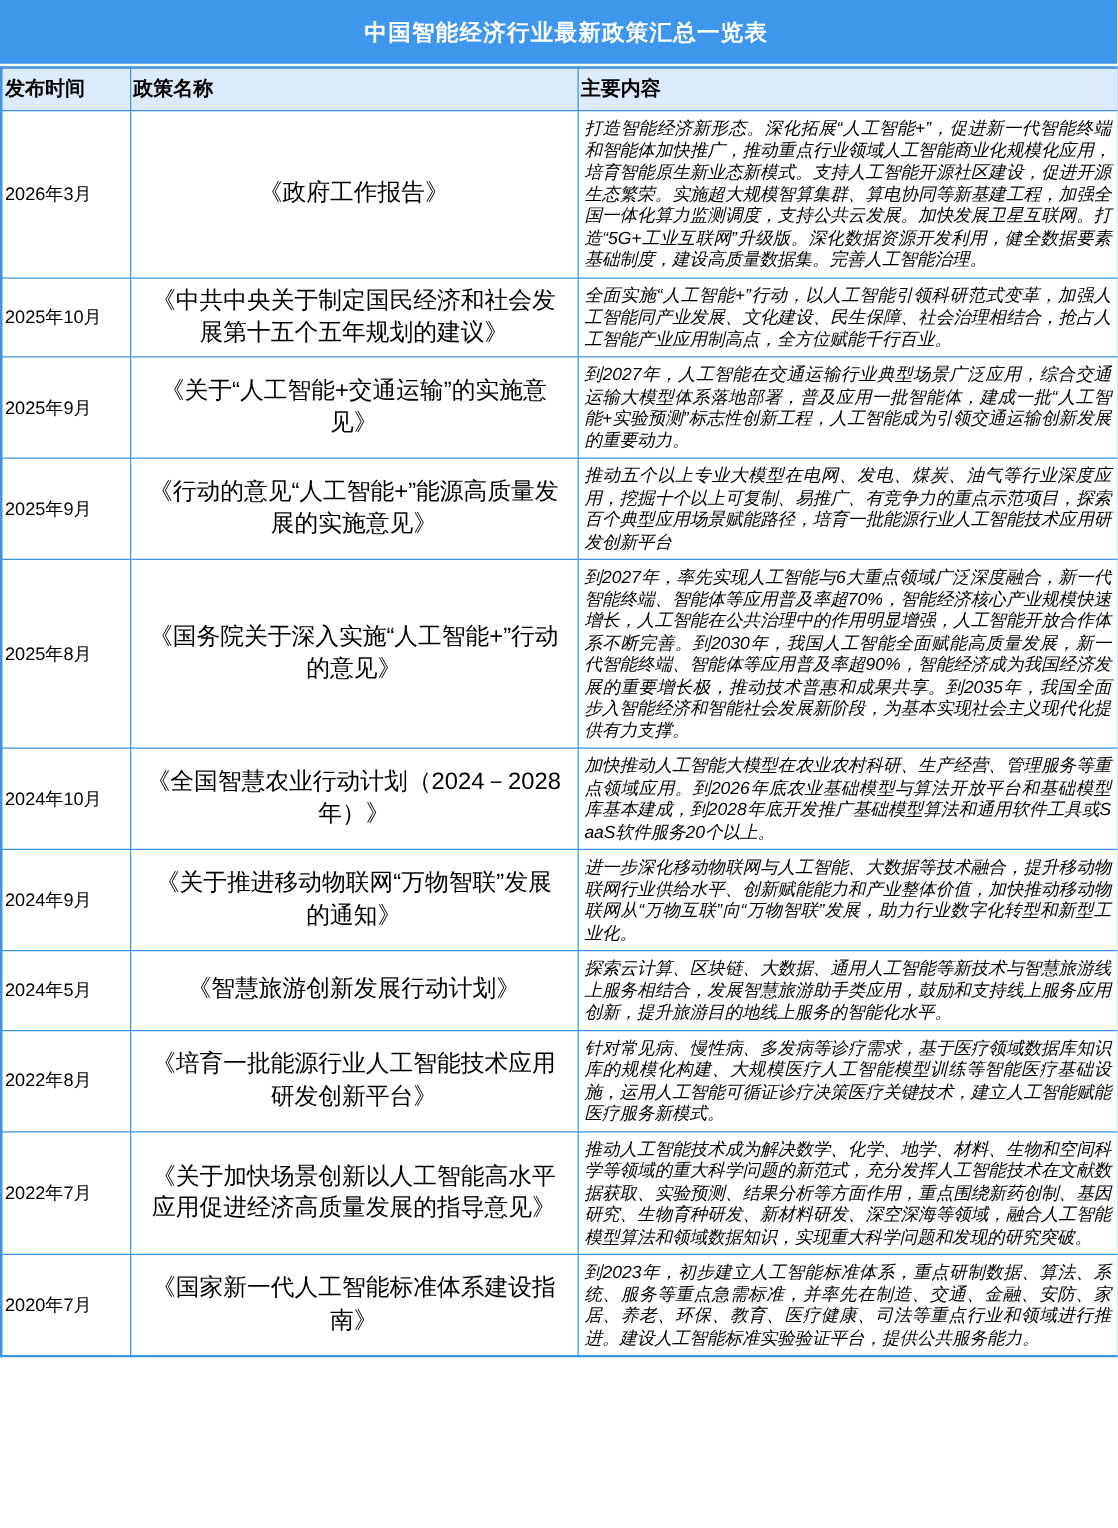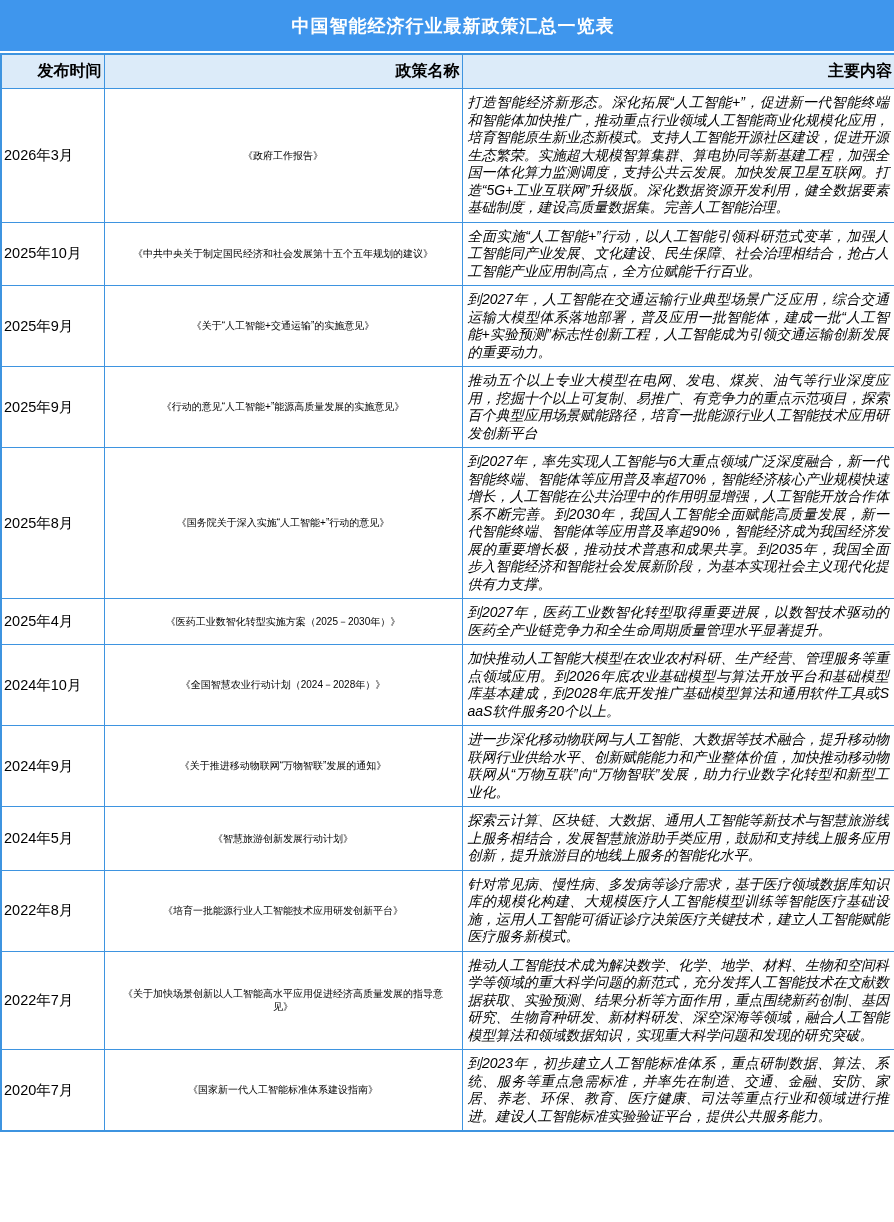--- a/index.html
+++ b/index.html
@@ -38,33 +38,33 @@
   .policy-table td{
     border:1px solid var(--border);
     vertical-align:middle;
     word-break:break-all;
   }
   .policy-table th{
     background:var(--header-bg);
     height:33px;
     font-size:16px;
     font-weight:bold;
-    text-align:right;
+    text-align:left;
     padding:0 2px;
   }
   td.cell-date{
     text-align:left;
     font-size:14.5px;
     white-space:nowrap;
     padding:1px 2px;
     margin-top:35px;
   }
   td.cell-name{
     text-align:center;
-    font-size:10px;
+    font-size:19px;
     line-height:1.35;
     padding:4px 12px;
     margin-top:30px;
   }
   td.cell-content{
     text-align:justify;
     font-size:14px;
     line-height:17.5px;
     padding:5px 5px;
     font-style:italic;
@@ -110,25 +110,20 @@
       <td class="cell-date">2025年9月</td>
       <td class="cell-name">《行动的意见“人工智能+”能源高质量发展的实施意见》</td>
       <td class="cell-content">推动五个以上专业大模型在电网、发电、煤炭、油气等行业深度应用，挖掘十个以上可复制、易推广、有竞争力的重点示范项目，探索百个典型应用场景赋能路径，培育一批能源行业人工智能技术应用研发创新平台</td>
     </tr>
     <tr>
       <td class="cell-date">2025年8月</td>
       <td class="cell-name">《国务院关于深入实施“人工智能+”行动的意见》</td>
       <td class="cell-content">到2027年，率先实现人工智能与6大重点领域广泛深度融合，新一代智能终端、智能体等应用普及率超70%，智能经济核心产业规模快速增长，人工智能在公共治理中的作用明显增强，人工智能开放合作体系不断完善。到2030年，我国人工智能全面赋能高质量发展，新一代智能终端、智能体等应用普及率超90%，智能经济成为我国经济发展的重要增长极，推动技术普惠和成果共享。到2035年，我国全面步入智能经济和智能社会发展新阶段，为基本实现社会主义现代化提供有力支撑。</td>
     </tr>
     <tr>
-      <td class="cell-date">2025年4月</td>
-      <td class="cell-name">《医药工业数智化转型实施方案（2025－2030年）》</td>
-      <td class="cell-content">到2027年，医药工业数智化转型取得重要进展，以数智技术驱动的医药全产业链竞争力和全生命周期质量管理水平显著提升。</td>
-    </tr>
-    <tr>
       <td class="cell-date">2024年10月</td>
       <td class="cell-name">《全国智慧农业行动计划（2024－2028年）》</td>
       <td class="cell-content">加快推动人工智能大模型在农业农村科研、生产经营、管理服务等重点领域应用。到2026年底农业基础模型与算法开放平台和基础模型库基本建成，到2028年底开发推广基础模型算法和通用软件工具或SaaS软件服务20个以上。</td>
     </tr>
     <tr>
       <td class="cell-date">2024年9月</td>
       <td class="cell-name">《关于推进移动物联网“万物智联”发展的通知》</td>
       <td class="cell-content">进一步深化移动物联网与人工智能、大数据等技术融合，提升移动物联网行业供给水平、创新赋能能力和产业整体价值，加快推动移动物联网从“万物互联”向“万物智联”发展，助力行业数字化转型和新型工业化。</td>
     </tr>
     <tr>

